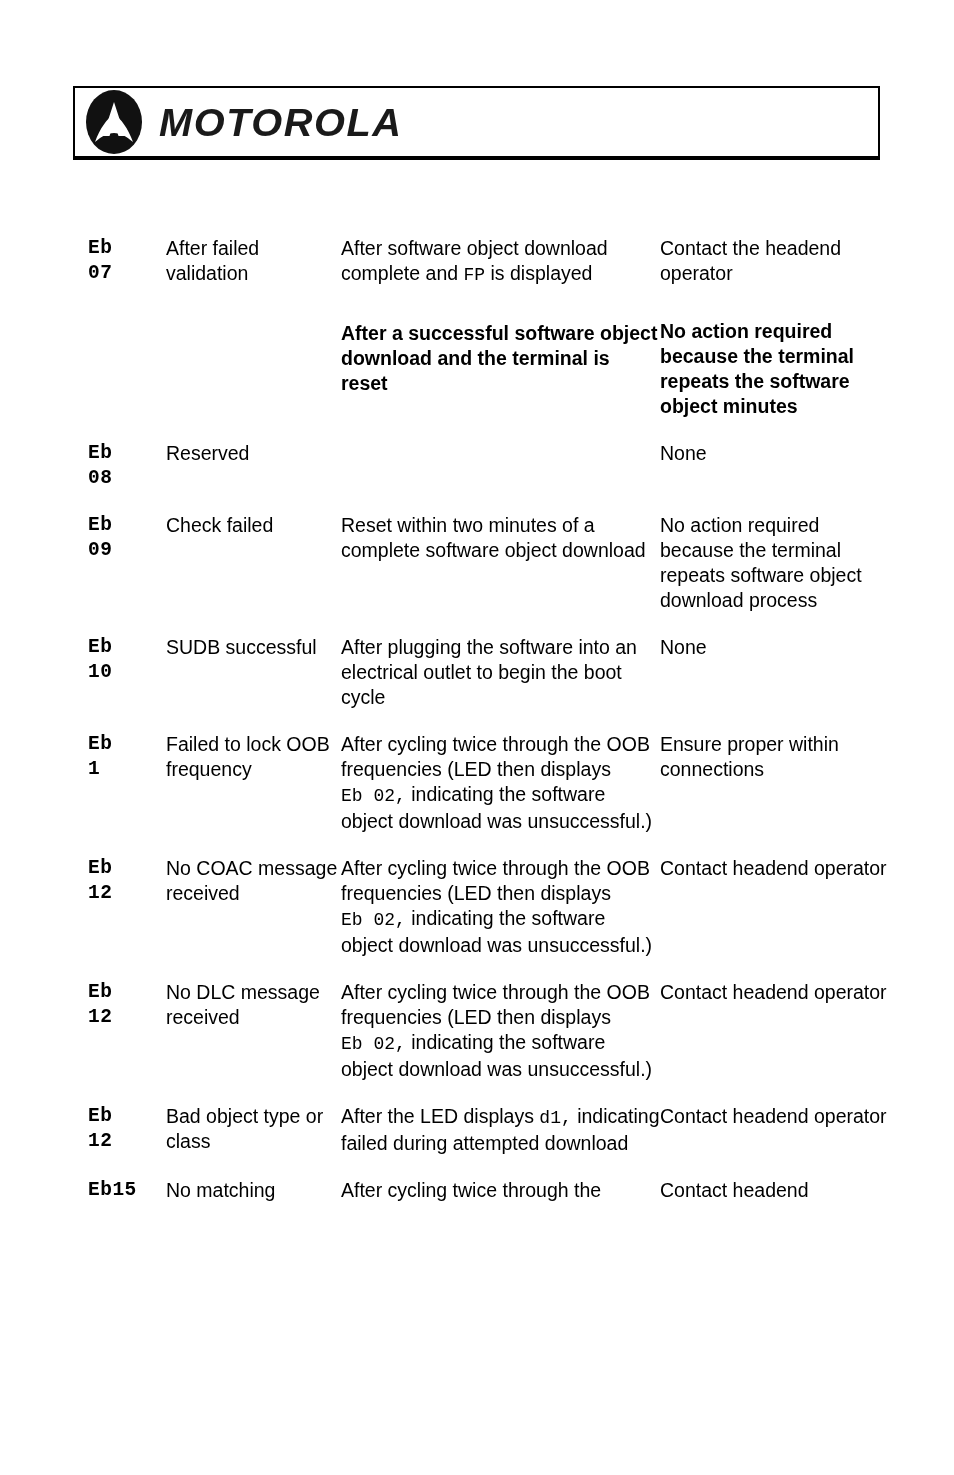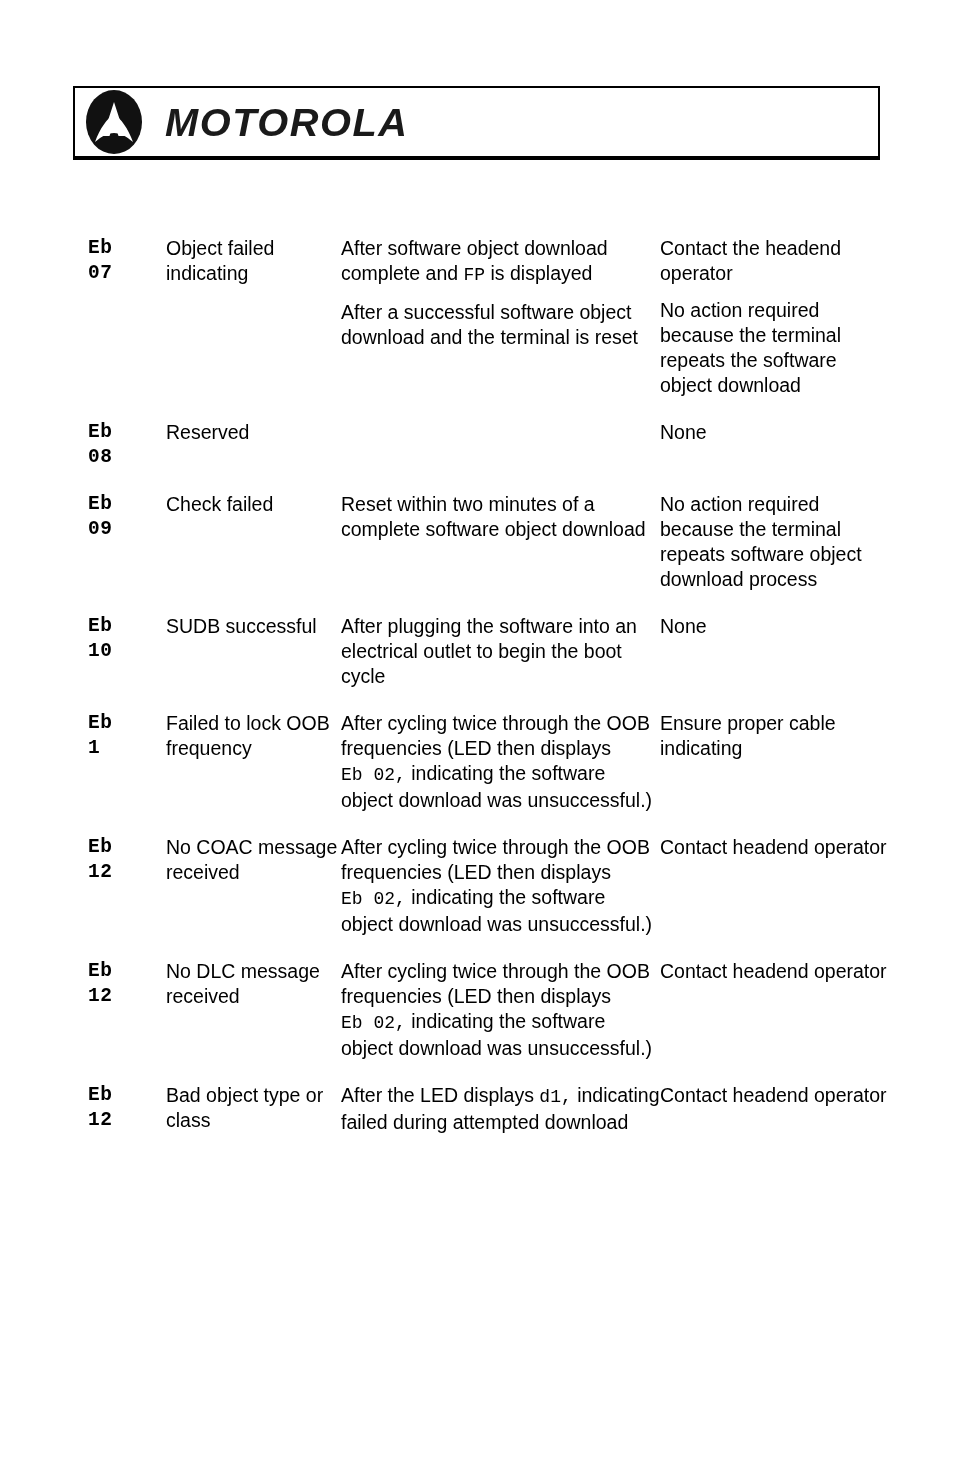--- a/index.html
+++ b/index.html
@@ -28,21 +28,21 @@
     box-sizing: border-box;
     background: #ffffff;
   }
   .logo-row {
     position: absolute;
     left: 10px;
     top: 0;
     height: 100%;
     display: flex;
     align-items: center;
-    gap: 22px;
+    gap: 16px;
   }
   .logo-mark {
     width: 58px;
     height: 66px;
     flex: 0 0 auto;
     display: block;
   }
   .wordmark {
     font-family: "Liberation Sans", sans-serif;
     font-weight: bold;
@@ -80,21 +80,21 @@
     font-weight: bold;
     font-size: 18px;
     line-height: 24px;
     letter-spacing: 0.5px;
     padding-top: 2px;
     margin-left: 24px;
   }
   .code-line { display: block; white-space: pre; }
 
   .cell-text { display: block; }
-  .cell-text + .cell-text { margin-top: 12px; }
+  .cell-text + .cell-text { margin-top: 33px; font-weight: bold; }
 
   .mono {
     font-family: "Liberation Mono", "DejaVu Sans Mono", monospace;
     font-size: 18px;
     letter-spacing: 0;
     white-space: pre;
     text-align: right;
   }
 
   .row-last td { padding-bottom: 0; }
@@ -113,28 +113,28 @@
   </div>
 </div>
 
 <table class="err-table">
   <tbody>
       <tr>
         <td class="col-code code-cell">
           <span class="code-line">Eb</span>
           <span class="code-line">07</span>
         </td>
-        <td class="col-name">Object failed indicating</td>
+        <td class="col-name">After failed validation</td>
         <td class="col-when">
           <span class="cell-text"><span>After software object download complete and </span><span class="mono">FP</span><span> is displayed</span></span>
           <span class="cell-text"><span>After a successful software object download and the terminal is reset</span></span>
         </td>
         <td class="col-action">
           <span class="cell-text"><span>Contact the headend operator</span></span>
-          <span class="cell-text"><span>No action required because the terminal repeats the software object download</span></span>
+          <span class="cell-text"><span>No action required because the terminal repeats the software object minutes</span></span>
         </td>
       </tr>
       <tr>
         <td class="col-code code-cell">
           <span class="code-line">Eb</span>
           <span class="code-line">08</span>
         </td>
         <td class="col-name">Reserved</td>
         <td class="col-when"></td>
         <td class="col-action">
@@ -170,21 +170,21 @@
       <tr>
         <td class="col-code code-cell">
           <span class="code-line">Eb</span>
           <span class="code-line">1</span>
         </td>
         <td class="col-name">Failed to lock OOB frequency</td>
         <td class="col-when">
           <span class="cell-text"><span>After cycling twice through the OOB frequencies (LED then displays </span><span class="mono">Eb 02,</span><span> indicating the software object download was unsuccessful.)</span></span>
         </td>
         <td class="col-action">
-          <span class="cell-text"><span>Ensure proper cable indicating</span></span>
+          <span class="cell-text"><span>Ensure proper within connections</span></span>
         </td>
       </tr>
       <tr>
         <td class="col-code code-cell">
           <span class="code-line">Eb</span>
           <span class="code-line">12</span>
         </td>
         <td class="col-name">No COAC message received</td>
         <td class="col-when">
           <span class="cell-text"><span>After cycling twice through the OOB frequencies (LED then displays </span><span class="mono">Eb 02,</span><span> indicating the software object download was unsuccessful.)</span></span>
@@ -210,16 +210,28 @@
         <td class="col-code code-cell">
           <span class="code-line">Eb</span>
           <span class="code-line">12</span>
         </td>
         <td class="col-name">Bad object type or class</td>
         <td class="col-when">
           <span class="cell-text"><span>After the LED displays </span><span class="mono">d1,</span><span> indicating failed during attempted download</span></span>
         </td>
         <td class="col-action">
           <span class="cell-text"><span>Contact headend operator</span></span>
+        </td>
+      </tr>
+      <tr class="row-last">
+        <td class="col-code code-cell">
+          <span class="code-line">Eb15</span>
+        </td>
+        <td class="col-name">No matching</td>
+        <td class="col-when">
+          <span class="cell-text"><span>After cycling twice through the</span></span>
+        </td>
+        <td class="col-action">
+          <span class="cell-text"><span>Contact headend</span></span>
         </td>
       </tr>
     </tbody>
 </table>
 
 </body></html>

